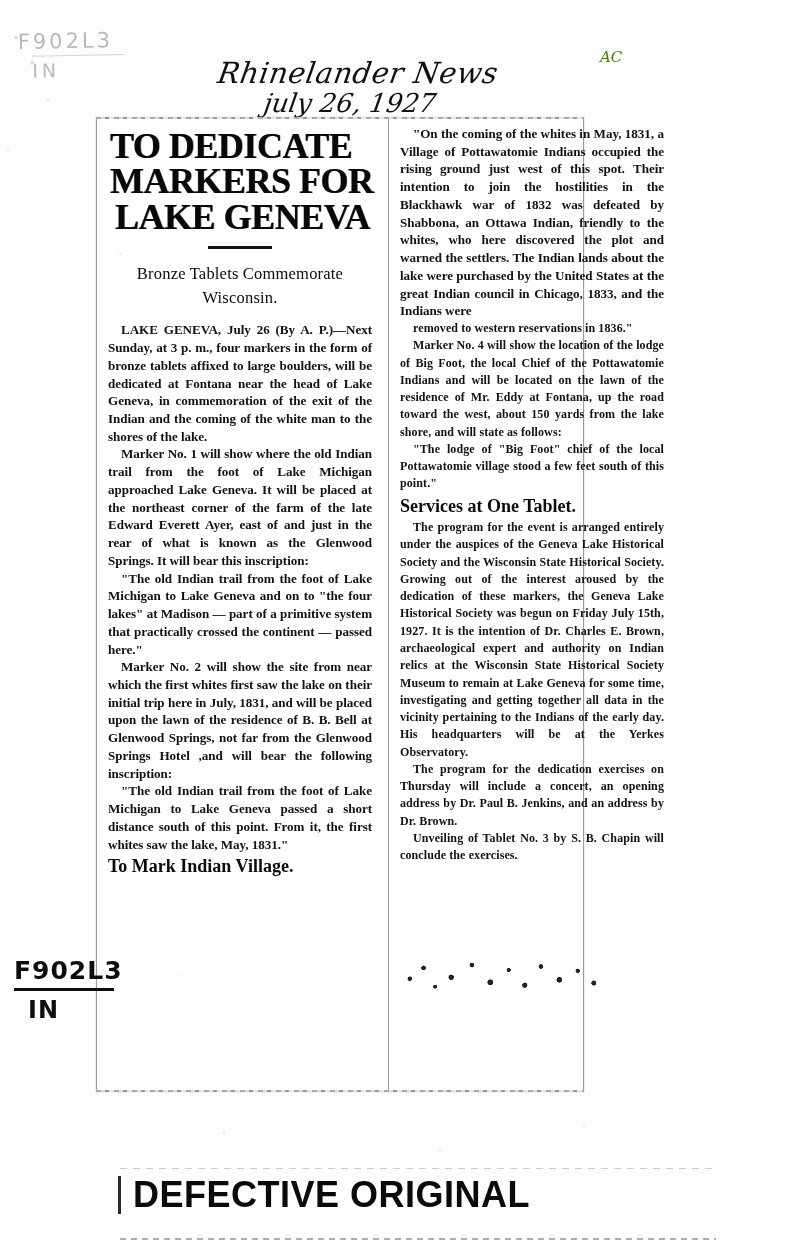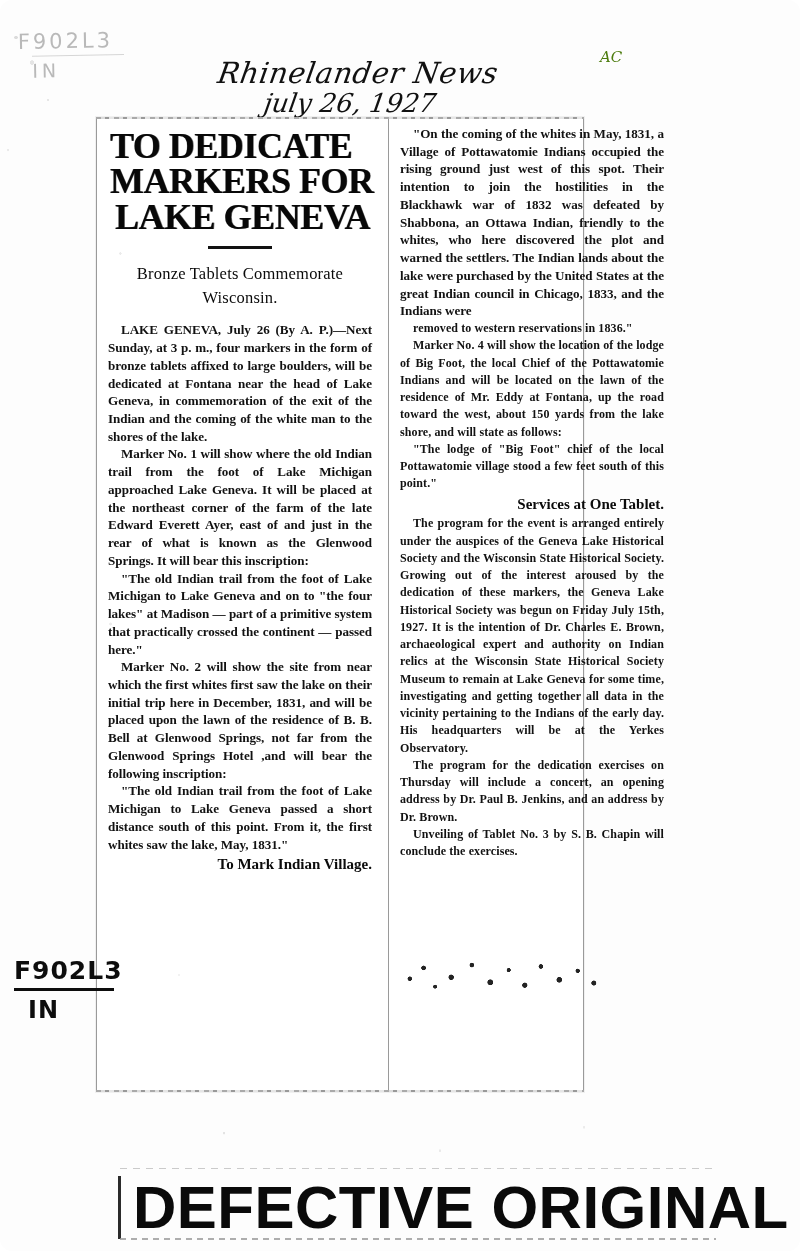--- a/index.html
+++ b/index.html
@@ -196,24 +196,24 @@
     color: #121212;
     letter-spacing: -0.05px;
     -webkit-font-smoothing: none;
   }
   .body-p + .body-p { margin-top: 0; }
 
   .body-p.lede::first-line { }
 
   .subhead-inline {
     margin: 2px 0 1px 0;
-    text-align: right;
-    font-family: "Liberation Serif", serif;
-    font-weight: bold;
-    font-size: 15px;
+    text-align: left;
+    font-family: "Liberation Serif", serif;
+    font-weight: bold;
+    font-size: 18px;
     line-height: 1.3;
     color: #0b0b0b;
   }
 
   
   .body-p.bigger {
     font-size: 12px;
     line-height: 1.44;
     letter-spacing: 0.1px;
   }
@@ -268,21 +268,21 @@
   }
 
   
   #defective-stamp {
     position: absolute;
     left: 118px;
     top: 1176px;
     width: 600px;
     font-family: "Liberation Sans", sans-serif;
     font-weight: bold;
-    font-size: 60px;
+    font-size: 36px;
     letter-spacing: 0.5px;
     color: #0a0a0a;
     white-space: nowrap;
     border-left: 3px solid #2b2b2b;
     padding-left: 12px;
     line-height: 1.05;
   }
   #stamp-underline {
     position: absolute;
     left: 120px;
@@ -350,21 +350,21 @@
       <div id="headline-rule"></div>
 
       <h2 id="subhead">
         <span class="sh-line">Bronze Tablets Commemorate</span>
         <span class="sh-line">Wisconsin.</span>
       </h2>
 
       <p class="body-p lede">LAKE GENEVA, July 26 (By A. P.)—Next Sunday, at 3 p. m., four markers in the form of bronze tablets affixed to large boulders, will be dedicated at Fontana near the head of Lake Geneva, in commemoration of the exit of the Indian and the coming of the white man to the shores of the lake.</p>
       <p class="body-p">Marker No. 1 will show where the old Indian trail from the foot of Lake Michigan approached Lake Geneva. It will be placed at the northeast corner of the farm of the late Edward Everett Ayer, east of and just in the rear of what is known as the Glenwood Springs. It will bear this inscription:</p>
       <p class="body-p">"The old Indian trail from the foot of Lake Michigan to Lake Geneva and on to "the four lakes" at Madison — part of a primitive system that practically crossed the continent — passed here."</p>
-      <p class="body-p">Marker No. 2 will show the site from near which the first whites first saw the lake on their initial trip here in December, 1831, and will be placed upon the lawn of the residence of B. B. Bell at Glenwood Springs, not far from the Glenwood Springs Hotel ,and will bear the following inscription:</p>
+      <p class="body-p">Marker No. 2 will show the site from near which the first whites first saw the lake on their initial trip here in July, 1831, and will be placed upon the lawn of the residence of B. B. Bell at Glenwood Springs, not far from the Glenwood Springs Hotel ,and will bear the following inscription:</p>
       <p class="body-p">"The old Indian trail from the foot of Lake Michigan to Lake Geneva passed a short distance south of this point. From it, the first whites saw the lake, May, 1831."</p>
       <p class="subhead-inline">To Mark Indian Village.</p>
     </div>
 
     <div class="column" id="col-right">
       <p class="body-p">"On the coming of the whites in May, 1831, a Village of Pottawatomie Indians occupied the rising ground just west of this spot. Their intention to join the hostilities in the Blackhawk war of 1832 was defeated by Shabbona, an Ottawa Indian, friendly to the whites, who here discovered the plot and warned the settlers. The Indian lands about the lake were purchased by the United States at the great Indian council in Chicago, 1833, and the Indians were</p>
       <p class="body-p bigger">removed to western reservations in 1836."</p>
       <p class="body-p bigger">Marker No. 4 will show the location of the lodge of Big Foot, the local Chief of the Pottawatomie Indians and will be located on the lawn of the residence of Mr. Eddy at Fontana, up the road toward the west, about 150 yards from the lake shore, and will state as follows:</p>
       <p class="body-p bigger">"The lodge of "Big Foot" chief of the local Pottawatomie village stood a few feet south of this point."</p>
       <p class="subhead-inline">Services at One Tablet.</p>

